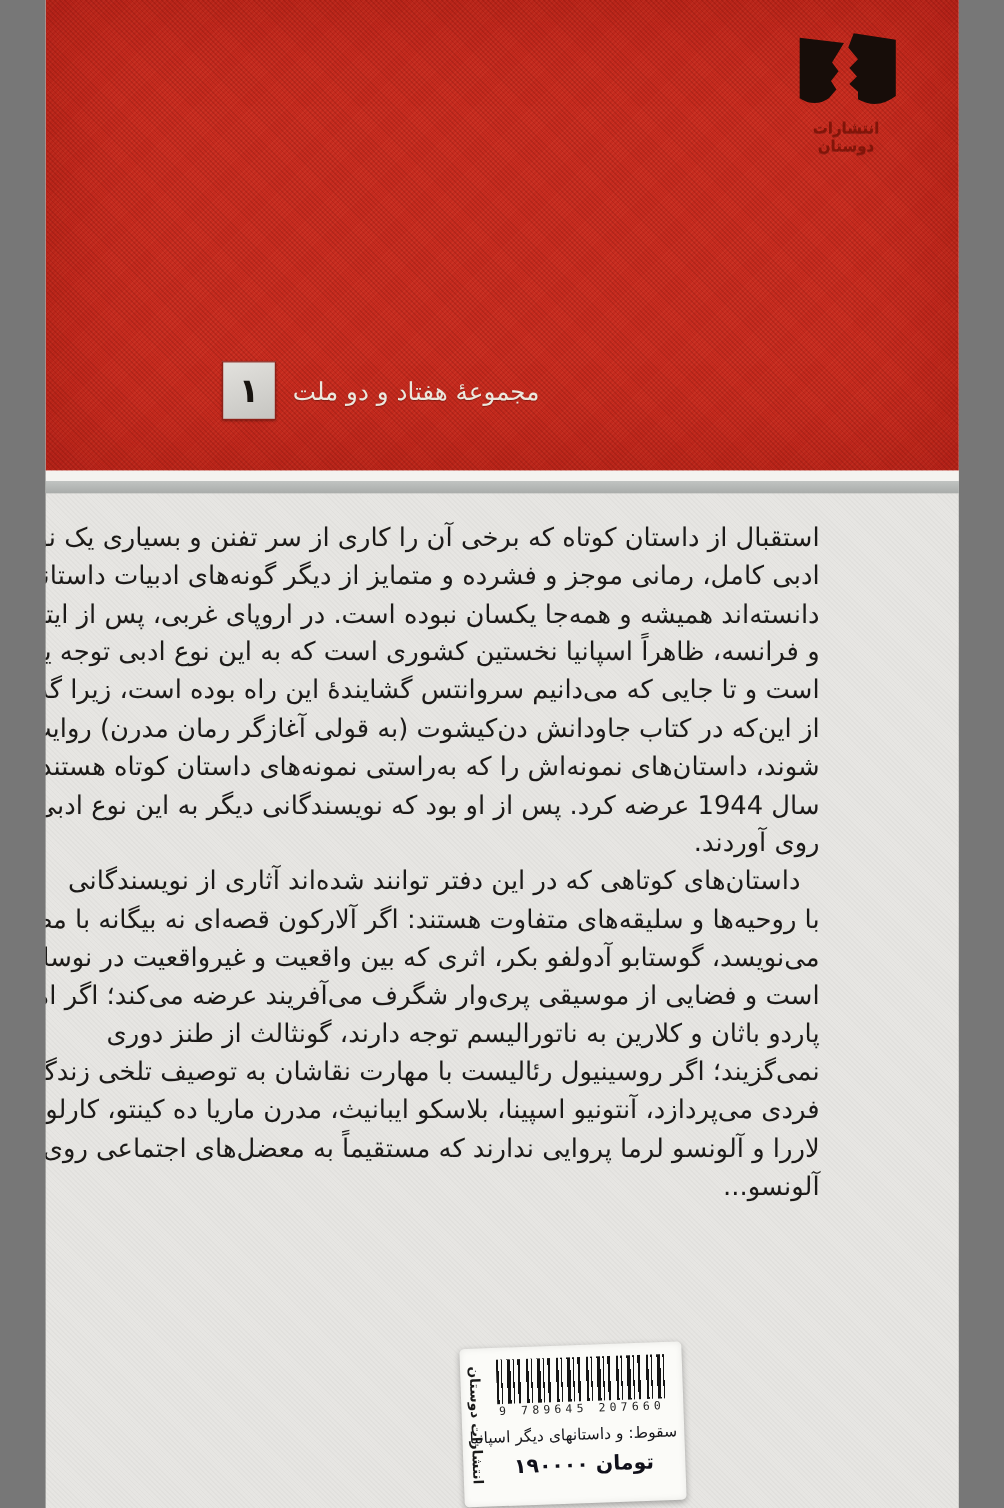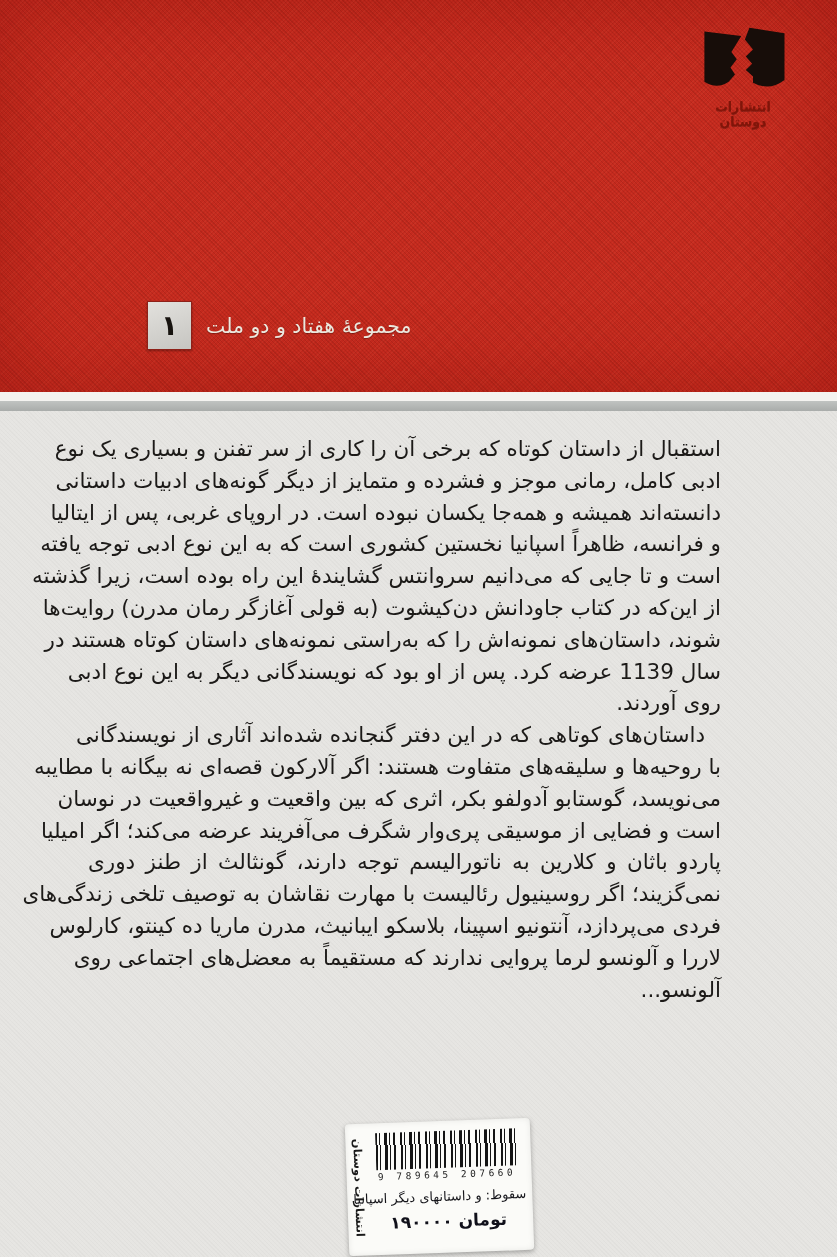--- a/index.html
+++ b/index.html
@@ -2,21 +2,21 @@
 <html lang="fa"><head>
 <meta charset="utf-8">
 <style>
   html,body{margin:0;padding:0;}
   body{
     font-family:"DejaVu Sans", sans-serif;
     background:#777;
   }
   .cover{
     position:relative;
-    width:837px;height:1257px;
+    width:761px;height:1257px;
     margin:0 auto;
     background:#e6e5e2;
     background-image:
       repeating-linear-gradient(45deg, rgba(0,0,0,.022) 0 1px, transparent 1px 3px),
       repeating-linear-gradient(-45deg, rgba(255,255,255,.05) 0 1px, transparent 1px 3px);
     overflow:hidden;
   }
   
   .red-top{
     position:relative;
@@ -146,23 +146,23 @@
   <div class="stripe-gray"></div>
 
   <div class="blurb">
     <div class="tline">استقبال از داستان کوتاه که برخی آن را کاری از سر تفنن و بسیاری یک نوع</div>
     <div class="tline">ادبی کامل، رمانی موجز و فشرده و متمایز از دیگر گونه‌های ادبیات داستانی</div>
     <div class="tline">دانسته‌اند همیشه و همه‌جا یکسان نبوده است. در اروپای غربی، پس از ایتالیا</div>
     <div class="tline">و فرانسه، ظاهراً اسپانیا نخستین کشوری است که به این نوع ادبی توجه یافته</div>
     <div class="tline">است و تا جایی که می‌دانیم سروانتس گشایندهٔ این راه بوده است، زیرا گذشته</div>
     <div class="tline">از این‌که در کتاب جاودانش دن‌کیشوت (به قولی آغازگر رمان مدرن) روایت‌ها</div>
     <div class="tline">شوند، داستان‌های نمونه‌اش را که به‌راستی نمونه‌های داستان کوتاه هستند در</div>
-    <div class="tline">سال 1139 عرضه کرد. پس از او بود که نویسندگانی دیگر به این نوع ادبی</div>
+    <div class="tline">سال 1944 عرضه کرد. پس از او بود که نویسندگانی دیگر به این نوع ادبی</div>
     <div class="tline last">روی آوردند.</div>
-    <div class="tline indent">داستان‌های کوتاهی که در این دفتر گنجانده شده‌اند آثاری از نویسندگانی</div>
+    <div class="tline indent">داستان‌های کوتاهی که در این دفتر توانند شده‌اند آثاری از نویسندگانی</div>
     <div class="tline">با روحیه‌ها و سلیقه‌های متفاوت هستند: اگر آلارکون قصه‌ای نه بیگانه با مطایبه</div>
     <div class="tline">می‌نویسد، گوستابو آدولفو بکر، اثری که بین واقعیت و غیرواقعیت در نوسان</div>
     <div class="tline">است و فضایی از موسیقی پری‌وار شگرف می‌آفریند عرضه می‌کند؛ اگر امیلیا</div>
     <div class="tline">پاردو باثان و کلارین به ناتورالیسم توجه دارند، گونثالث از طنز دوری</div>
     <div class="tline">نمی‌گزیند؛ اگر روسینیول رئالیست با مهارت نقاشان به توصیف تلخی زندگی‌های</div>
     <div class="tline">فردی می‌پردازد، آنتونیو اسپینا، بلاسکو ایبانیث، مدرن ماریا ده کینتو، کارلوس</div>
     <div class="tline">لاررا و آلونسو لرما پروایی ندارند که مستقیماً به معضل‌های اجتماعی روی</div>
     <div class="tline last">آلونسو...</div>
   </div>
 

